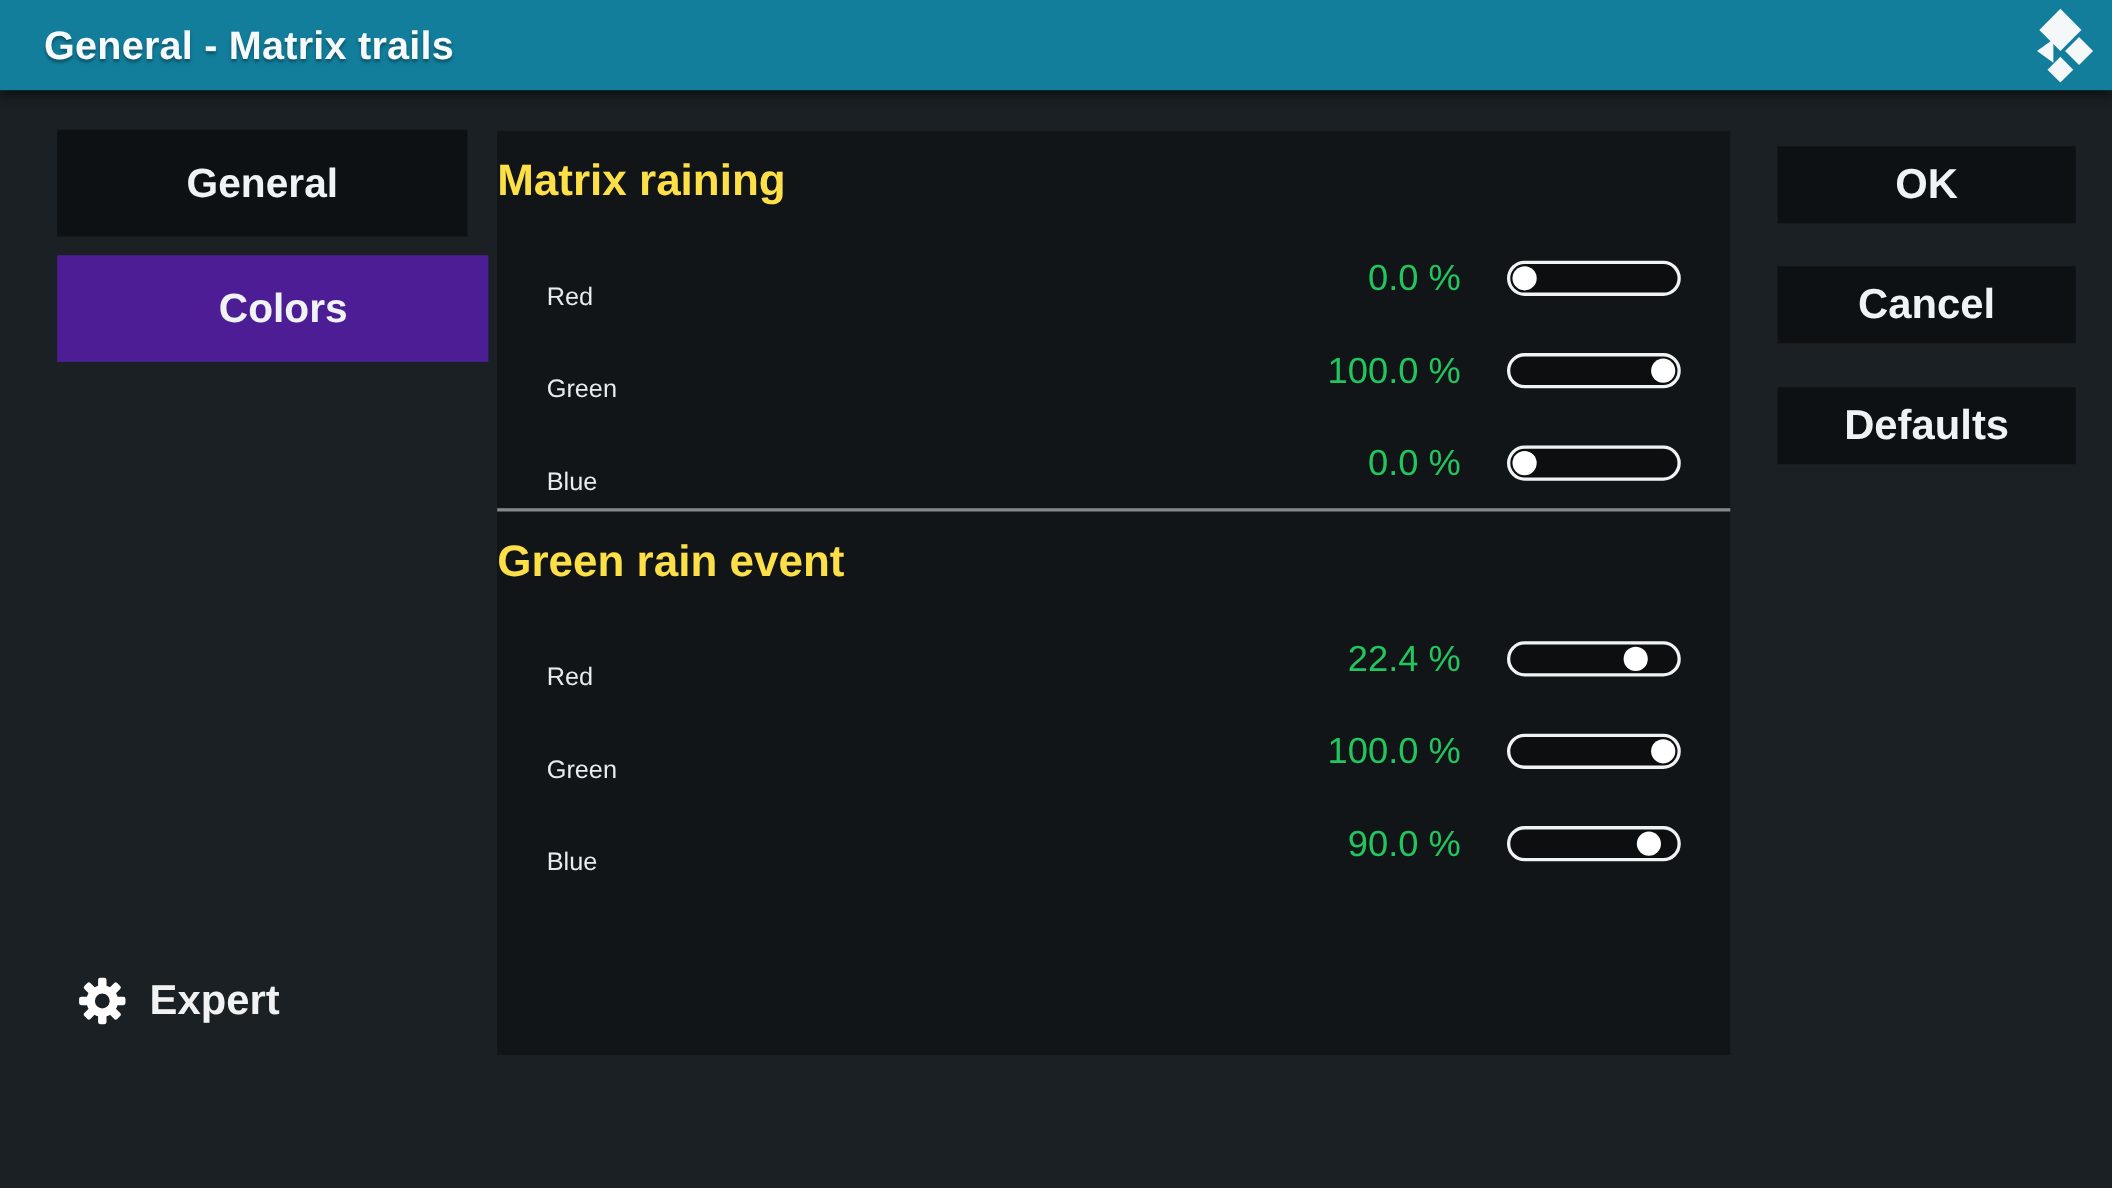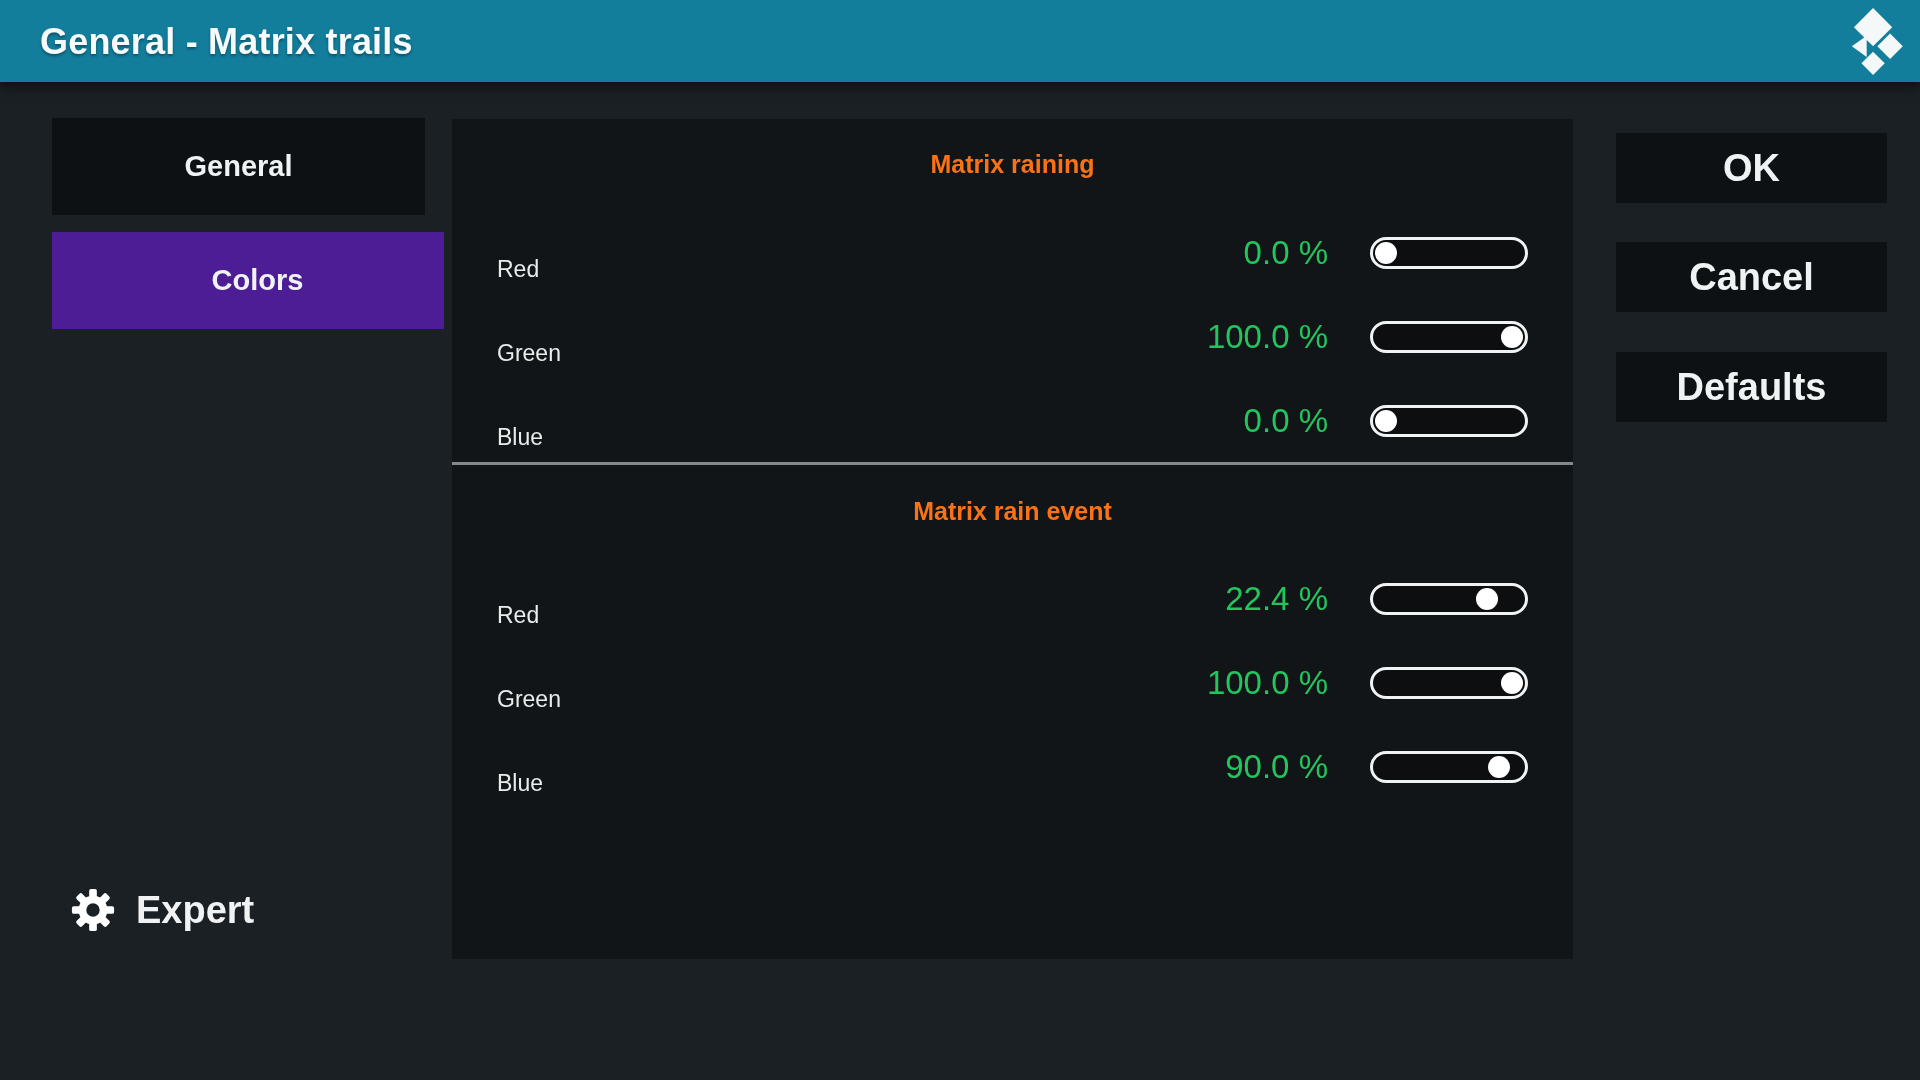--- a/index.html
+++ b/index.html
@@ -20,33 +20,33 @@
     position:absolute;left:40px;top:0;height:82px;line-height:84px;
     font-size:36px;font-weight:bold;color:#f6fafb;
     text-shadow:0 2px 3px rgba(0,0,0,.35);
     letter-spacing:.2px;
   }
   .kodi-logo{position:absolute;right:14px;top:7px;width:68px;height:68px;}
   
   .side-btn{
     position:absolute;left:52px;width:373px;height:97px;
     background:#0e1114;
-    color:#f0f3f4;font-size:29px;font-weight:bold;
+    color:#f0f3f4;font-size:37px;font-weight:bold;
     display:flex;align-items:center;justify-content:center;
     cursor:pointer;
   }
   .side-btn.selected{background:#4c1d95;padding-left:19px;}
   
   .panel{
     position:absolute;left:452px;top:119px;width:1121px;height:840px;
     background:#121517;
   }
   .group-header{
     position:absolute;left:0;width:100%;height:40px;line-height:40px;
-    text-align:center;font-size:25px;font-weight:bold;color:#f97316;
+    font-size:40px;font-weight:bold;color:#fde047;
   }
   .separator{
     position:absolute;left:0;width:100%;height:3px;background:#85888a;
   }
   .setting-row{
     position:absolute;left:0;width:100%;height:60px;
   }
   .setting-label{
     position:absolute;left:45px;top:16px;height:60px;line-height:60px;
     font-size:23px;color:#e9ecec;text-align:center;
@@ -118,21 +118,21 @@
         <div class="knob" style="left: 128px;"></div>
       </div>
     </div>
     <div class="setting-row" style="top: 272px;">
       <div class="setting-label">Blue</div>
       <div class="setting-value">0.0 %</div>
       <div class="slider">
         <div class="knob" style="left: 2px;"></div>
       </div>
     </div>
-    <div class="group-header" style="top: 372px;">Matrix rain event</div>
+    <div class="group-header" style="top: 372px;">Green rain event</div>
     <div class="setting-row" style="top: 450px;">
       <div class="setting-label">Red</div>
       <div class="setting-value">22.4 %</div>
       <div class="slider">
         <div class="knob" style="left: 102.8px;"></div>
       </div>
     </div>
     <div class="setting-row" style="top: 534px;">
       <div class="setting-label">Green</div>
       <div class="setting-value">100.0 %</div>

